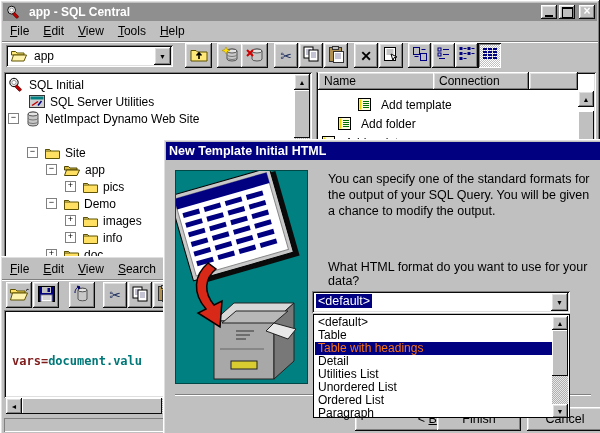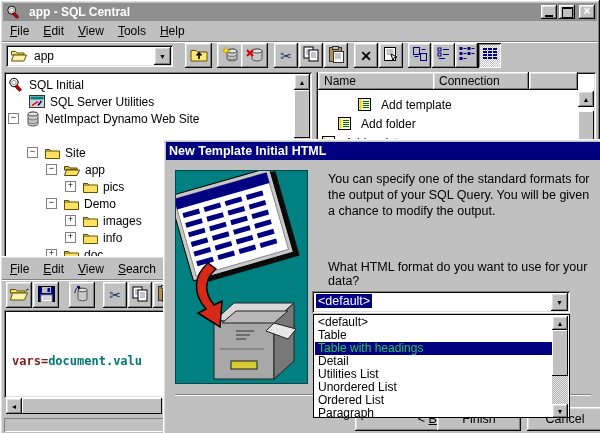--- a/index.html
+++ b/index.html
@@ -25,21 +25,21 @@
   .tree-row{position:absolute;height:17px;display:flex;align-items:center;white-space:nowrap;}
   .exp{width:11px;height:11px;background:#fff;border:1px solid #808080;box-sizing:border-box;
     font-size:9px;line-height:8px;text-align:center;margin-right:7px;flex:none;font-family:"Liberation Mono",monospace;}
   .ticon{margin-right:5px;flex:none;display:flex;}
   .list-row{position:absolute;height:19px;display:flex;align-items:center;gap:5px;white-space:nowrap;}
   .hdr-cell{position:absolute;top:0;height:18px;box-sizing:border-box;padding:2px 6px;
     background:#c0c0c0;box-shadow:inset -1px -1px #0a0a0a,inset 1px 1px #fff,inset -2px -2px #808080,inset 2px 2px #dfdfdf;}
   .code{font-family:"DejaVu Sans Mono","Liberation Mono",monospace;font-weight:bold;font-size:12px;line-height:19px;white-space:pre;}
   .c-p{color:#7f1d1d;} .c-t{color:#007878;}
   .opt{height:13px;line-height:13px;padding-left:3px;white-space:nowrap;overflow:hidden;}
-  .opt.hl{background:#000080;color:#22c55e;}
+  .opt.hl{background:#000080;color:#f97316;}
   .win-ctl{width:16px;height:14px;}
   u{text-decoration:underline;}
 </style>
 </head>
 <body>
 
 <div id="screen">
 
   <div class="abs raised" style="left:0;top:0;width:600px;height:433px;">
 

